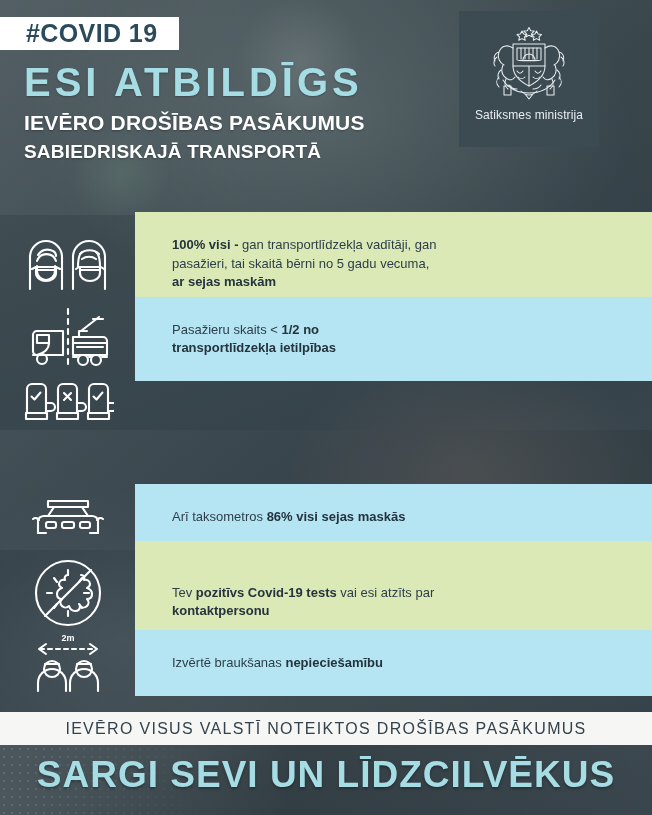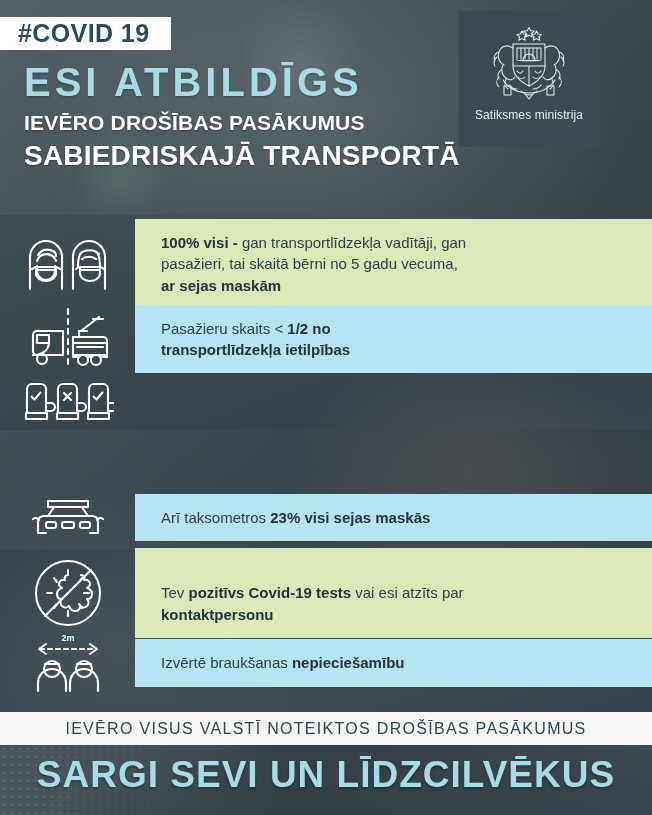--- a/index.html
+++ b/index.html
@@ -35,35 +35,35 @@
   .dots{position:absolute;left:0;top:745px;width:230px;height:70px;pointer-events:none;
     background-image:radial-gradient(rgba(255,255,255,.12) 1px, rgba(0,0,0,0) 1.3px);
     background-size:8px 8px;
     -webkit-mask-image:linear-gradient(90deg, rgba(0,0,0,1) 0%, rgba(0,0,0,0) 95%);
     mask-image:linear-gradient(90deg, rgba(0,0,0,1) 0%, rgba(0,0,0,0) 95%);}
 
   
   .hashtag-box{
     position:absolute;left:0;top:17px;height:33px;
     background:#ffffff;display:flex;align-items:center;
-    padding:0 22px 0 18px;}
+    padding:0 22px 0 26px;}
   .hashtag-box span{
     color:#2b4a5c;font-size:25px;font-weight:bold;letter-spacing:.4px;
     line-height:1;font-family:"Liberation Sans",sans-serif;}
   .title-main{
     position:absolute;left:24px;top:62px;
     color:#a6dde5;font-size:40px;font-weight:bold;letter-spacing:4px;
     line-height:1;text-shadow:0 1px 2px rgba(0,0,0,.25);}
   .title-sub1{
     position:absolute;left:24px;top:112px;
     color:#ffffff;font-size:21px;font-weight:bold;letter-spacing:.2px;line-height:1;
     text-shadow:0 1px 2px rgba(0,0,0,.3);}
   .title-sub2{
     position:absolute;left:24px;top:142px;
-    color:#ffffff;font-size:28px;font-weight:bold;letter-spacing:.2px;line-height:1;
+    color:#ffffff;font-size:19px;font-weight:bold;letter-spacing:.2px;line-height:1;
     text-shadow:0 1px 2px rgba(0,0,0,.3);}
   .date-line{
     position:absolute;left:157px;top:191px;
     color:#ffffff;font-size:17px;font-weight:bold;letter-spacing:.3px;line-height:1;
     text-shadow:0 1px 2px rgba(0,0,0,.35);}
 
   
   .logo-panel{
     position:absolute;left:459px;top:11px;width:140px;height:136px;
     background:#3c4a52;display:flex;flex-direction:column;
@@ -71,21 +71,21 @@
   .crest{margin-top:11px;}
   .logo-caption{
     color:#e8eef0;font-size:12px;margin-top:6px;letter-spacing:.1px;}
 
   
   .row{position:absolute;left:0;display:flex;align-items:center;}
   .icon-cell{width:135px;display:flex;align-items:center;justify-content:center;flex:0 0 135px;}
   .bar{flex:1 1 auto;display:flex;align-items:center;box-sizing:border-box;padding:9px 14px 9px 22px;}
   .bar.green{background:#dbe9b6;}
   .bar.blue{background:#b5e5f2;}
-  .bar p{margin:4px;color:#2d3e49;font-size:15px;line-height:1.42;}
+  .bar p{margin:15px;color:#2d3e49;font-size:13px;line-height:1.42;}
   .bar p b{font-weight:bold;color:#24333e;}
 
   .atceries{
     position:absolute;left:26px;top:452px;
     color:#a6dde5;font-size:27px;font-weight:bold;letter-spacing:.6px;line-height:1;
     text-shadow:0 1px 3px rgba(0,0,0,.35);}
 
   
   .white-strip{
     position:absolute;left:0;top:712px;width:652px;height:33px;
@@ -244,21 +244,21 @@
         <path d="M24 12 h28 l6 9 H18z"></path>
         <path d="M8 38 V26 c0-3 3-5 6-5 h48 c3 0 6 2 6 5 v12"></path>
         <path d="M8 38 h8 M60 38 h8"></path>
         <path d="M3 24 a4 4 0 0 1 6 1 M73 24 a4 4 0 0 0-6 1"></path>
         <rect x="16" y="27" width="10" height="6" rx="2"></rect>
         <rect x="32" y="27" width="12" height="6" rx="2"></rect>
         <rect x="50" y="27" width="10" height="6" rx="2"></rect>
       </svg>
     </div>
     <div class="bar blue">
-      <p><span>Arī taksometros </span><b>23% visi sejas maskās</b></p>
+      <p><span>Arī taksometros </span><b>86% visi sejas maskās</b></p>
     </div>
   </div>
 
   <div class="row" style="top:551px;height:84px;width:652px;">
     <div class="icon-cell">
       <svg width="74" height="74" viewBox="0 0 74 74" class="ico">
         <circle cx="37" cy="37" r="32"></circle>
         <path d="M14 60 L60 14"></path>
         <path d="M37 19 c-3 0-4 3-3 5 -3-1-6 1-6 4 0 2 1 3 3 4 -3 1-5 3-5 6 0 3 2 5 5 5
                  -2 2-2 5 0 7 2 2 5 2 7 0 1 3 3 5 6 5 3 0 5-2 5-5 2 2 5 2 7 0 2-2 2-5 0-7

